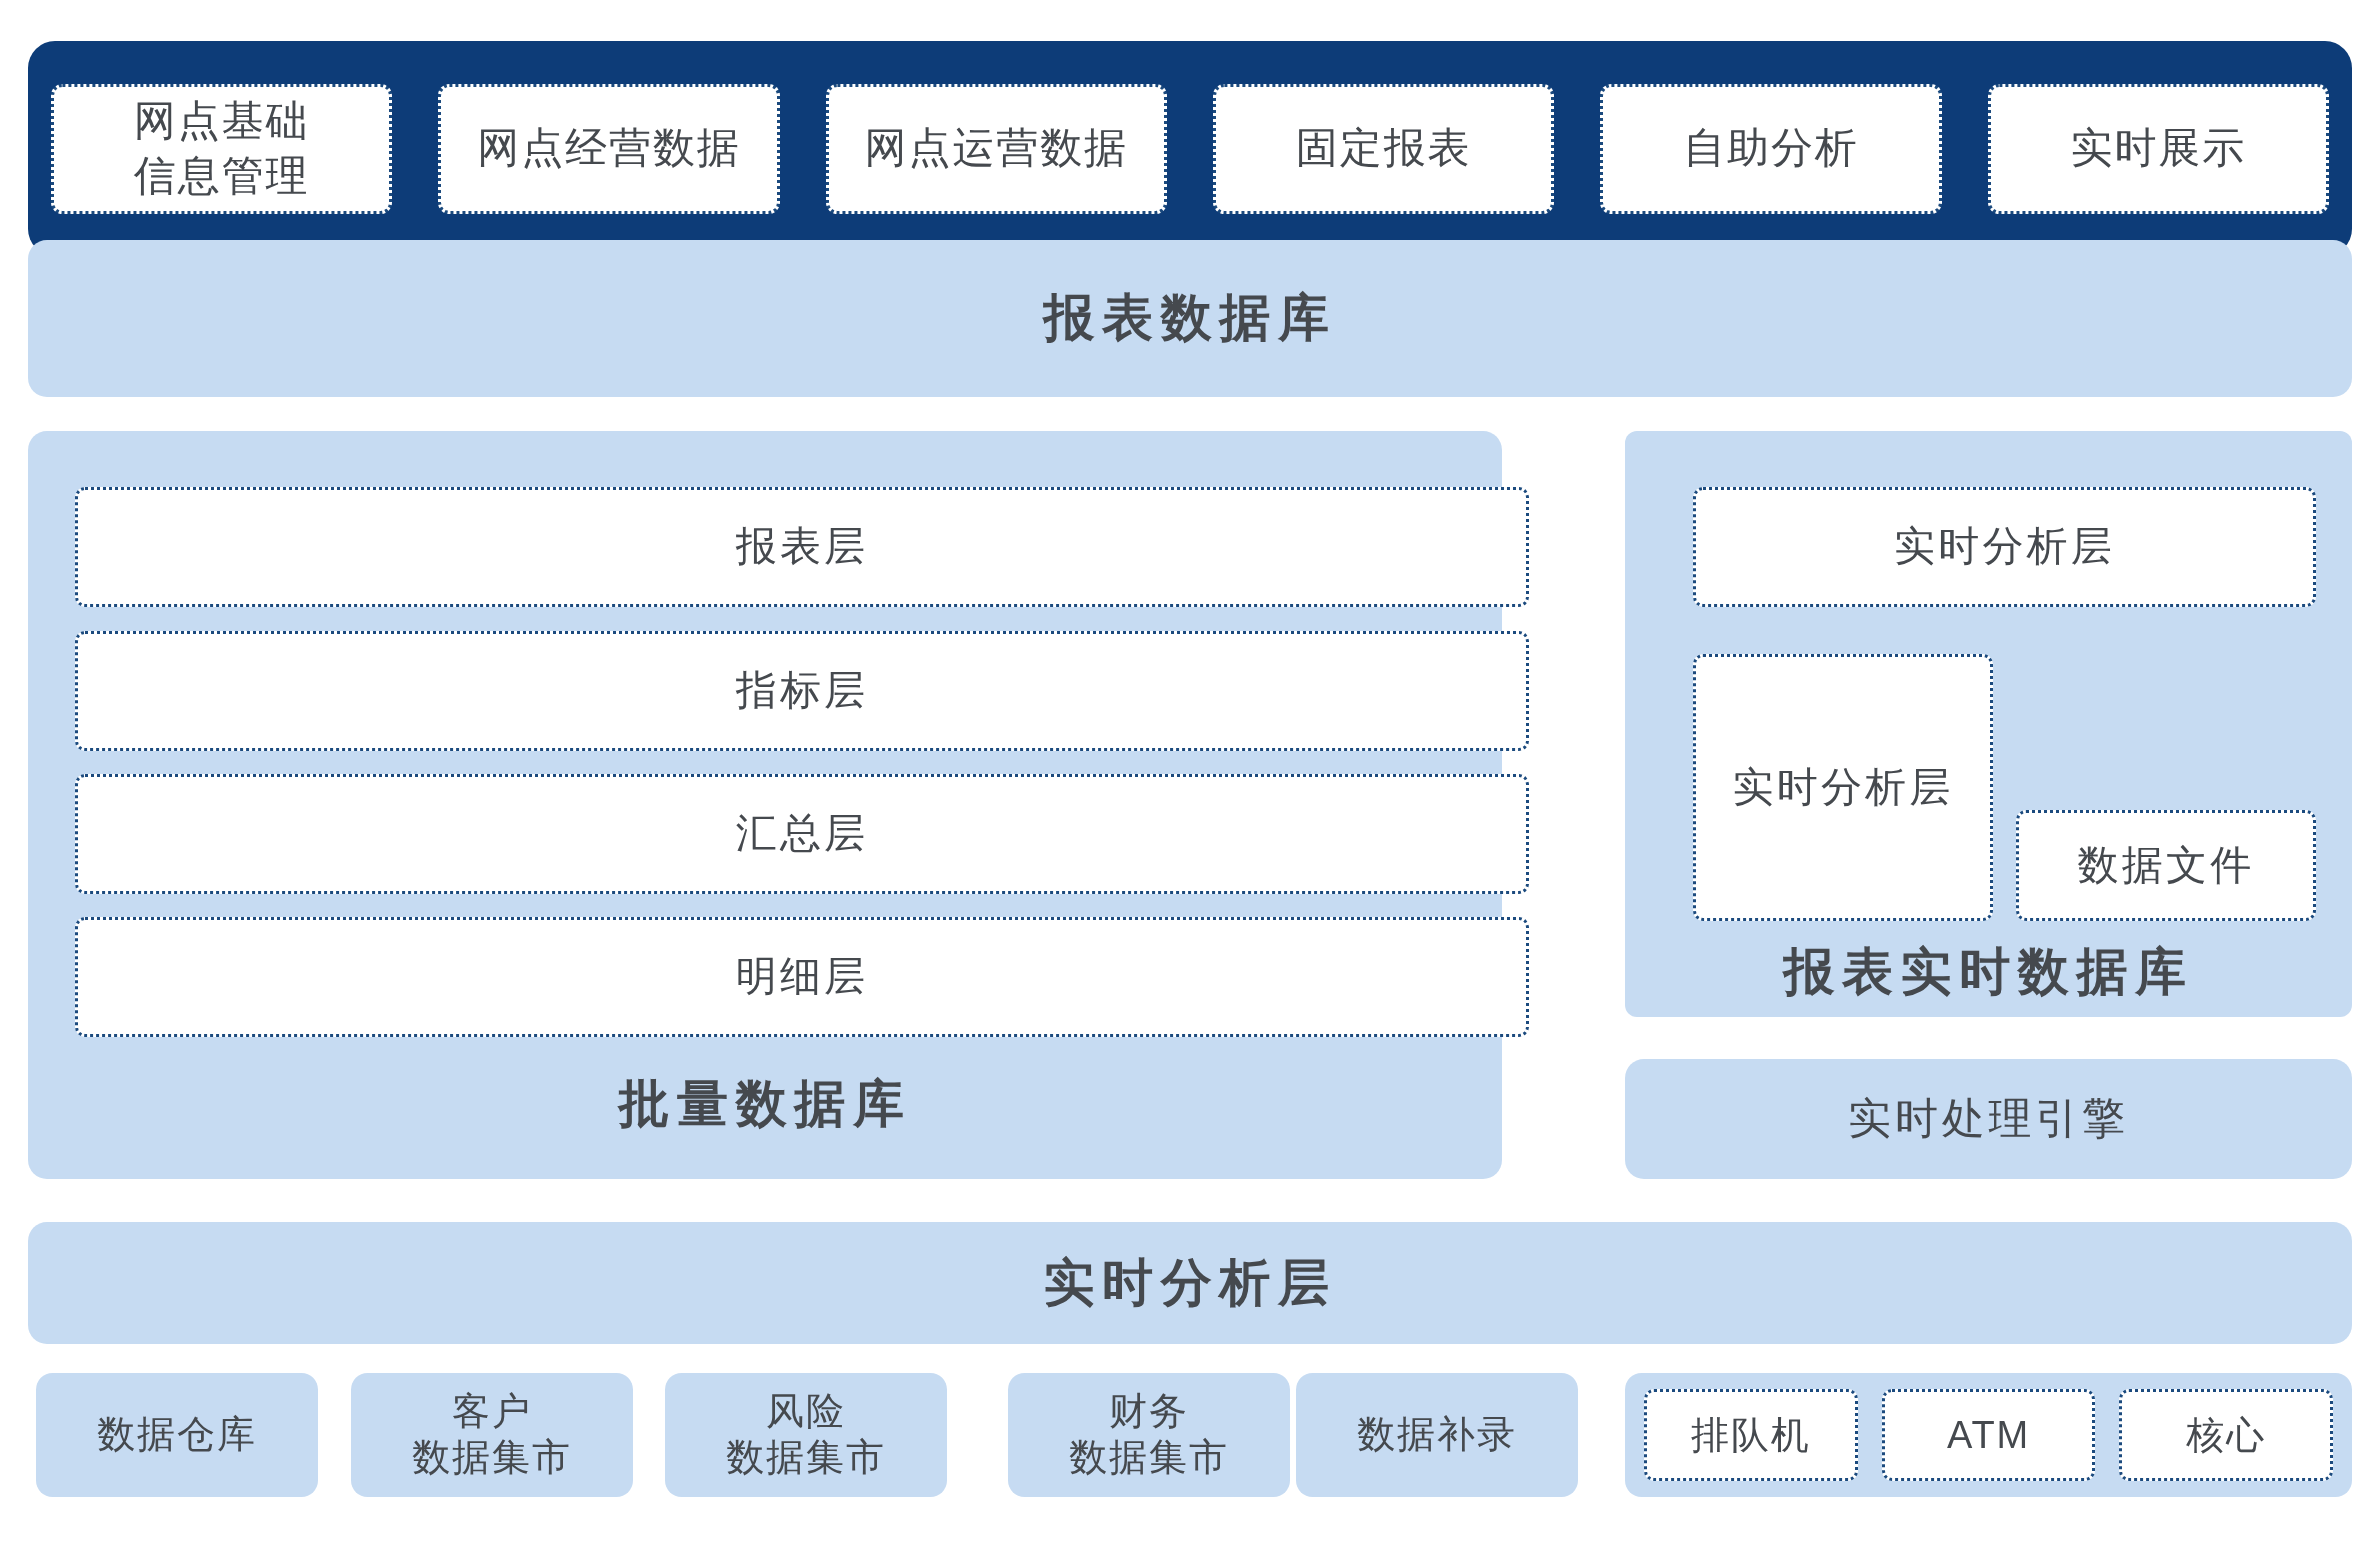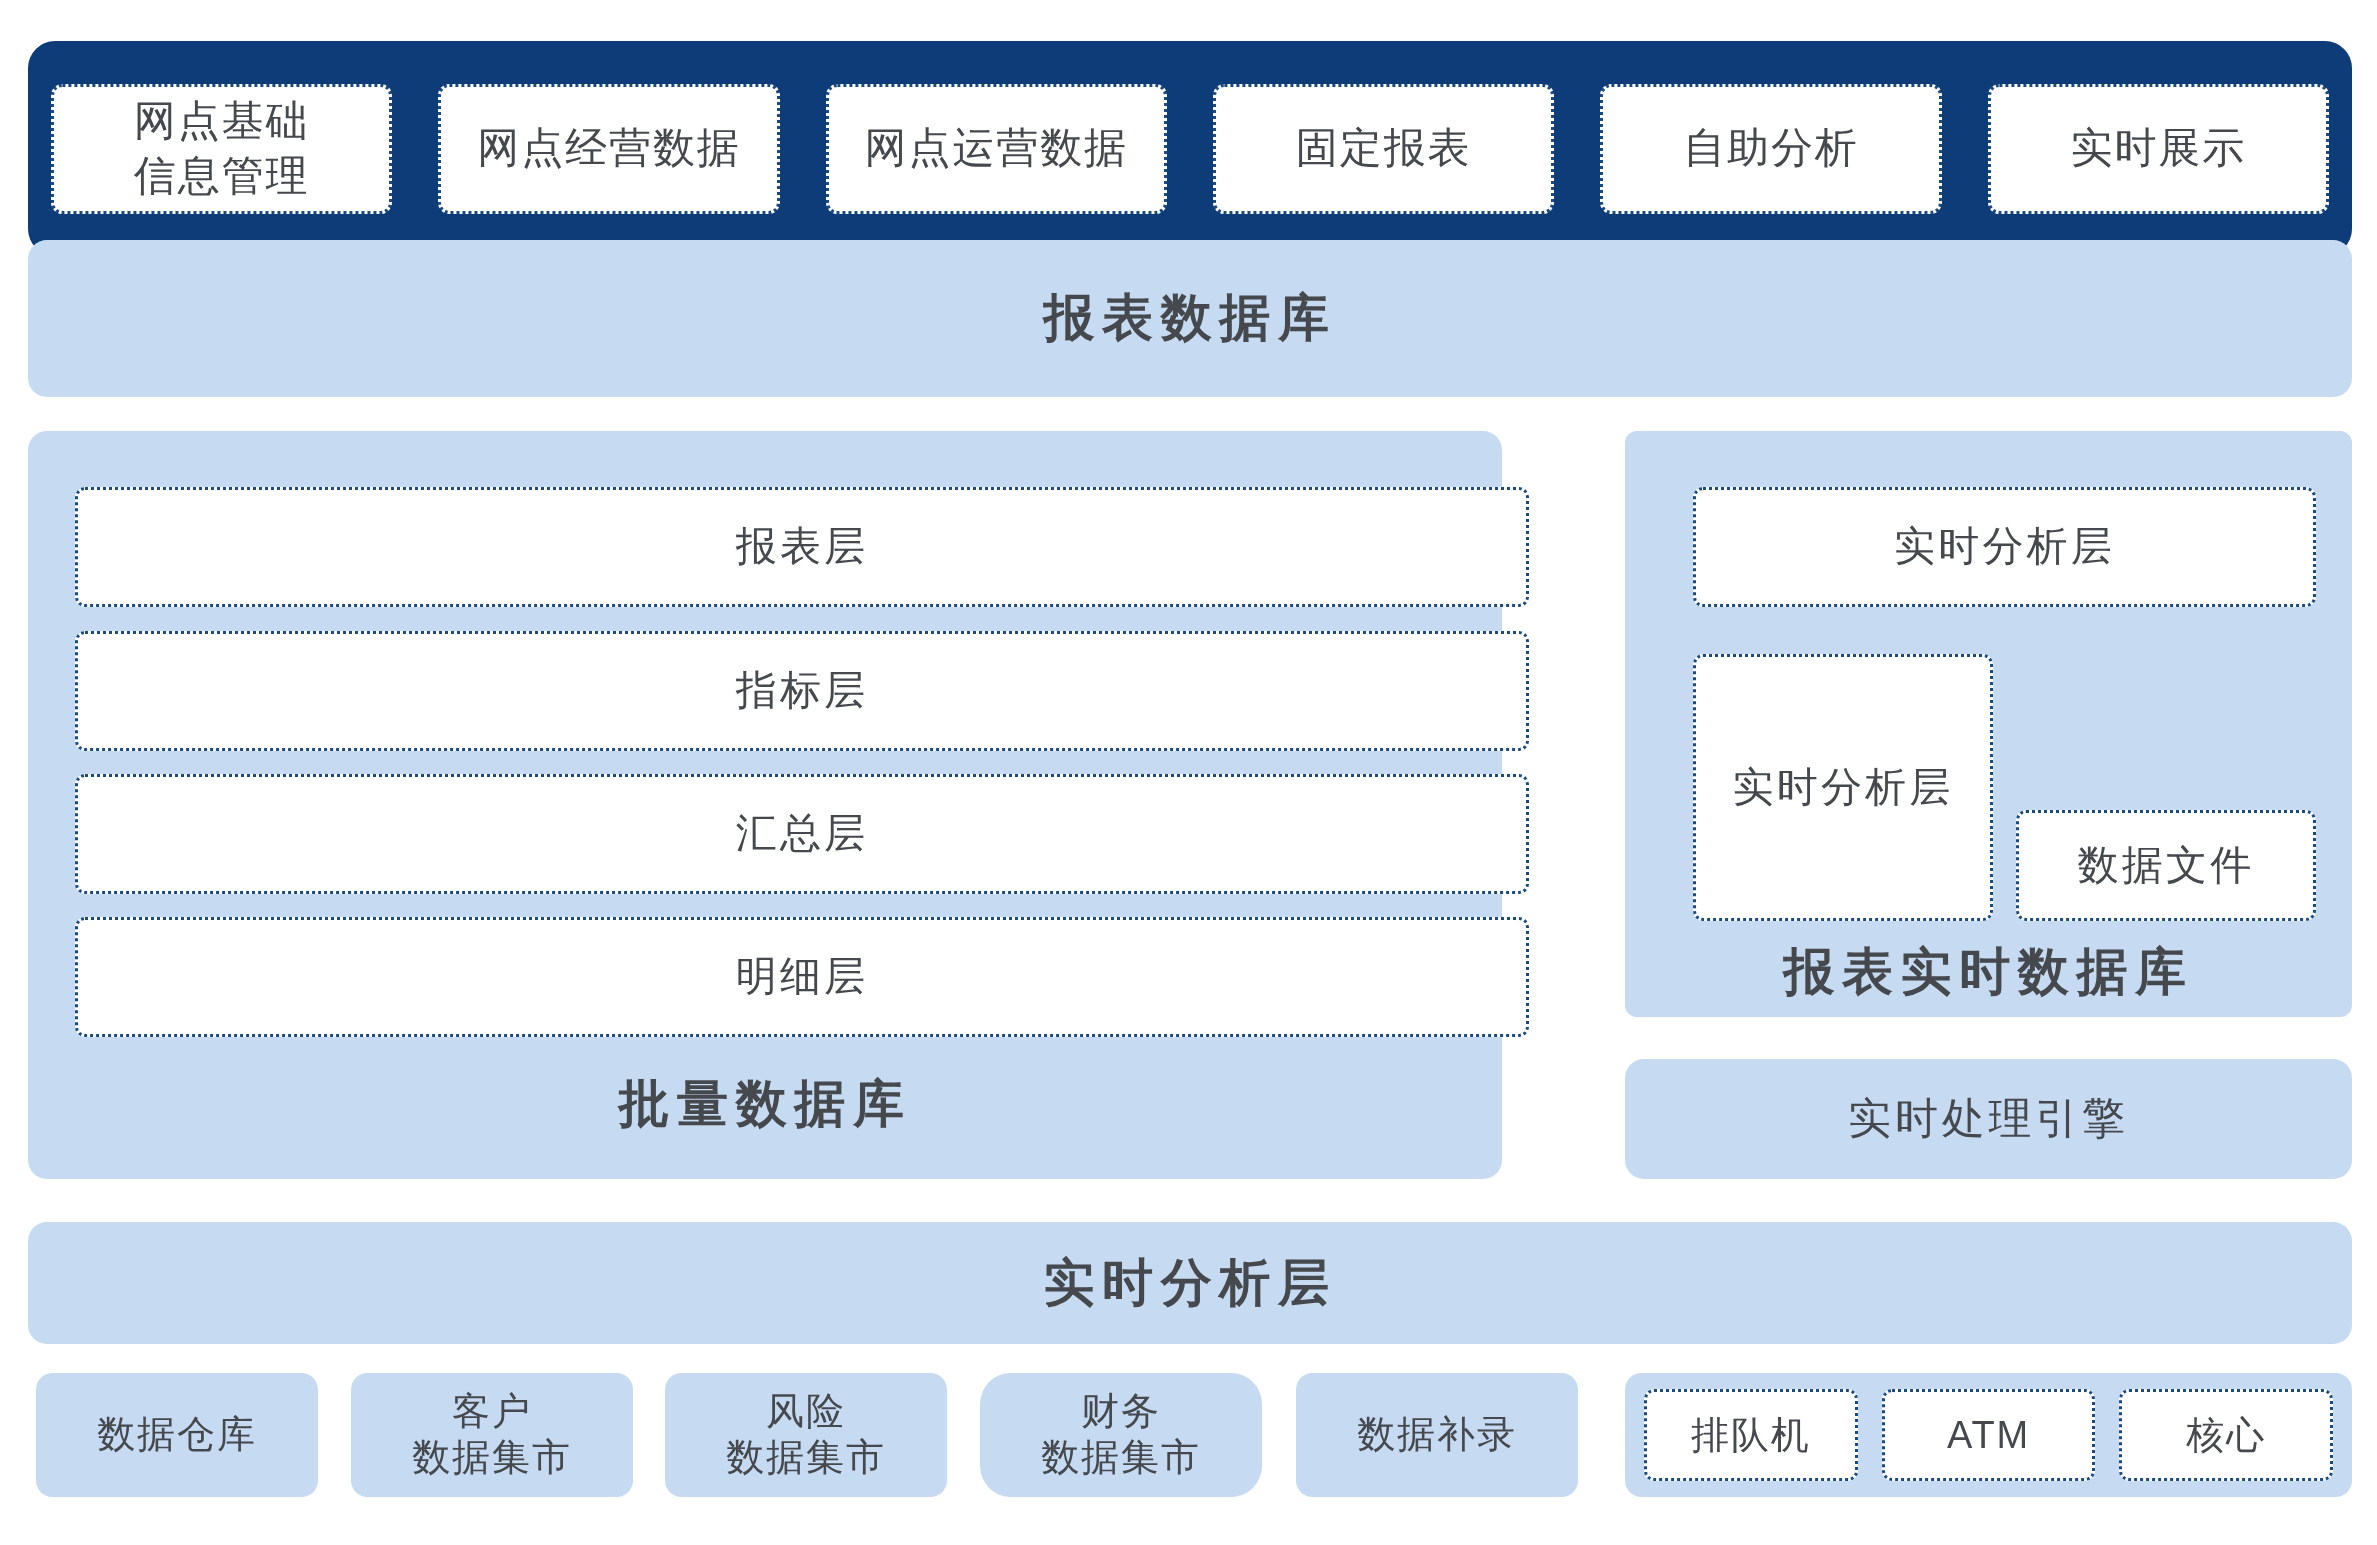--- a/index.html
+++ b/index.html
@@ -127,21 +127,21 @@
     text-align: center;
     font-size: 38px;
     font-weight: 500;
     letter-spacing: 1.9px;
     line-height: 1.2;
     white-space: pre-line;
   }
   #source-0 { left: 36px; }
   #source-1 { left: 351px; }
   #source-2 { left: 665px; }
-  #source-3 { left: 980px; border-radius: 31px; }
+  #source-3 { left: 1008px; }
   #source-4 { left: 1296px; }
 
   .channels {
     position: absolute;
     left: 1625px; top: 1373px;
     width: 727px; height: 124px;
     background: var(--panel, #c6dbf2);
     border-radius: 16.5px;
     display: flex;
     align-items: center;

